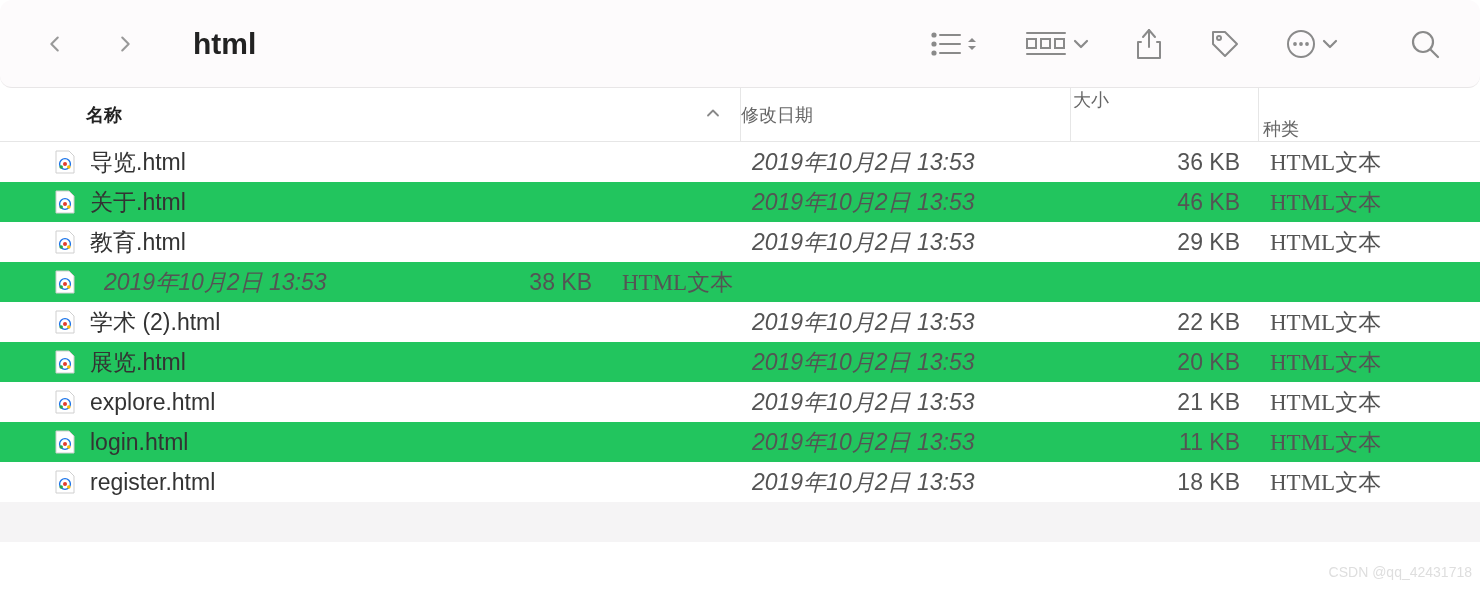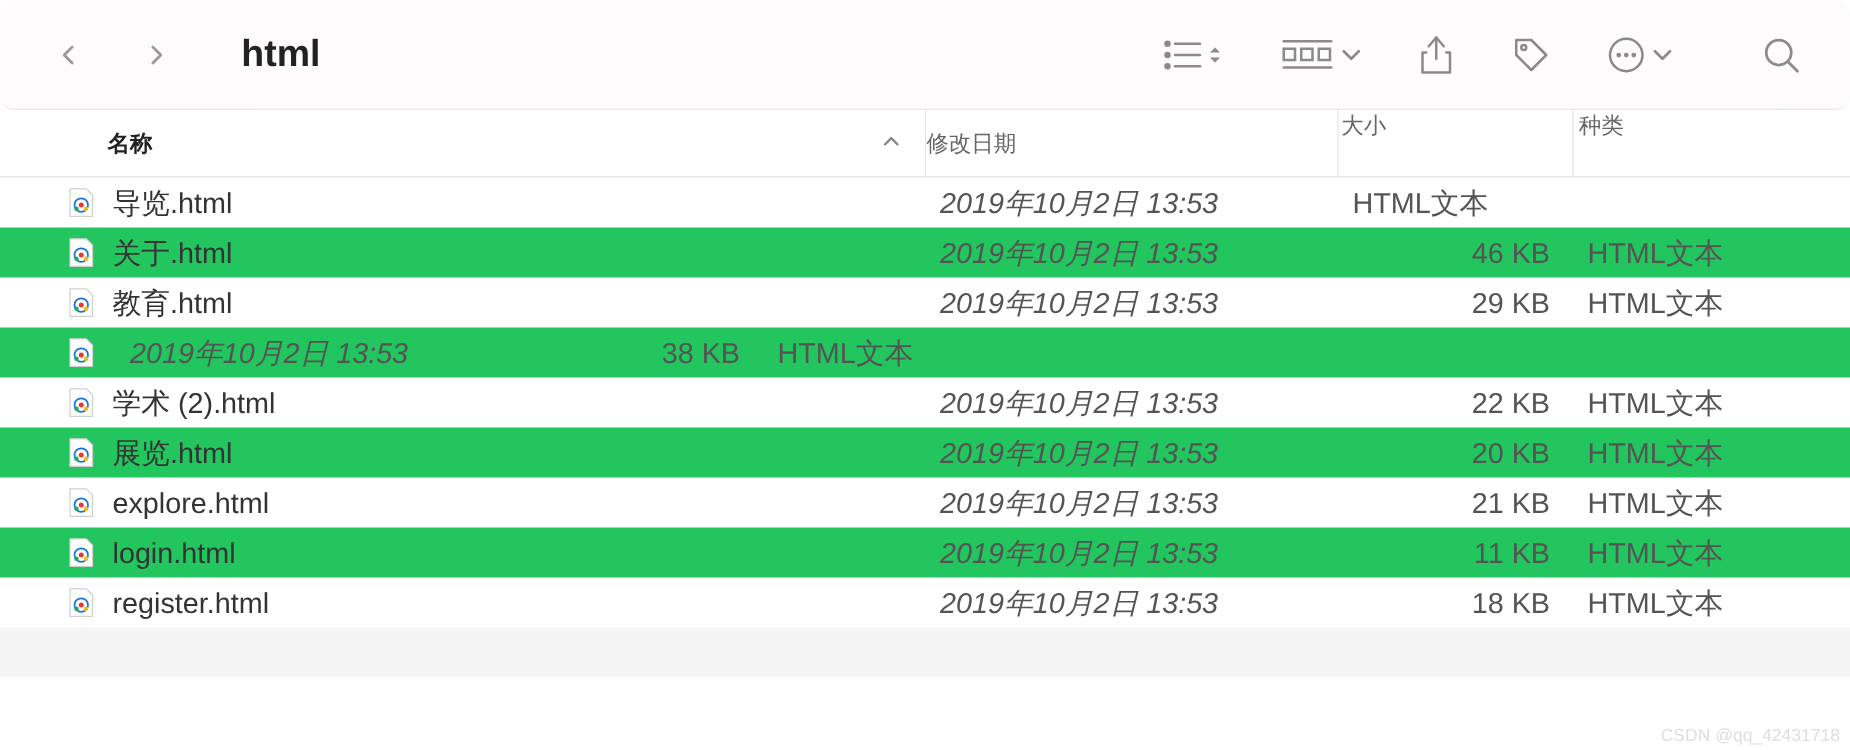--- a/index.html
+++ b/index.html
@@ -11,37 +11,37 @@
     .nav-btn.fwd { margin-left: 30px; }
     .folder-title { font-size: 30px; font-weight: 700; color: #222; margin-left: 48px; }
     .spacer { flex: 1; }
     .tool-btn { height: 40px; display: flex; align-items: center; justify-content: center; margin-left: 45px; cursor: pointer; color: #8a8a8a; }
     .tool-btn svg { display: block; }
 
     .headers { height: 54px; display: flex; align-items: center; border-bottom: 1px solid #e6e6e6; font-size: 18px; color: #666; }
     .col-name-h { width: 740px; padding-left: 86px; font-weight: 700; color: #222; position: relative; }
     .col-date-h { width: 330px; border-left: 1px solid #e6e6e6; height: 100%; display: flex; align-items: center; }
     .col-size-h { width: 188px; padding-left: 2px; border-left: 1px solid #e6e6e6; height: 100%; display: flex; }
-    .col-kind-h { flex: 1; padding-left: 4px; border-left: 1px solid #e6e6e6; height: 100%; display: flex; align-items: flex-start; }
+    .col-kind-h { flex: 1; padding-left: 4px; border-left: 1px solid #e6e6e6; height: 100%; display: flex; align-items: flex-end; }
     .sort-ind { position: absolute; right: 20px; top: 50%; transform: translateY(-50%); color: #888; }
     .sort-ind svg { width: 14px; height: 14px; }
 
     .rows { }
     .row { height: 40px; display: flex; align-items: center; font-size: 23px; color: #545454; }
     .row.alt { background: #22c55e; }
     .reveal { width: 54px; display: flex; justify-content: center; }
     .file-icon { width: 30px; display: flex; align-items: center; justify-content: flex-start; margin-right: 6px; }
     .col-name { width: 648px; color: #333; white-space: nowrap; overflow: hidden; text-overflow: ellipsis; }
     .col-date { width: 330px; padding-left: 14px; white-space: nowrap; font-style: italic; }
     .col-size { width: 188px; text-align: right; padding-right: 16px; white-space: nowrap; }
-    .col-kind { flex: 1; padding-left: 14px; white-space: nowrap; }
+    .col-kind { flex: 1; padding-left: 14px; white-space: nowrap; font-family: Liberation Serif, serif; }
 
     .row.empty { background: #f5f4f5; }
 
-    .watermark { position: absolute; right: 8px; bottom: 4px; font-size: 14px; color: #dedede; pointer-events: none; }
+    .watermark { position: absolute; right: 8px; bottom: 20px; font-size: 14px; color: #dedede; pointer-events: none; }
   </style>
 </head>
 <body>
 
 <div class="toolbar">
   <div class="nav-btn">
     <svg viewBox="0 0 24 24" fill="none" stroke="currentColor" stroke-width="2.3" stroke-linecap="round" stroke-linejoin="round">
         <polyline points="15 5 8 12 15 19"></polyline>
       </svg>
   </div>
@@ -145,20 +145,21 @@
 <svg width="22" height="24" viewBox="0 0 22 24">
   <path d="M2 1 H15 L20 6 V23 H2 Z" fill="#fff" stroke="#cfcfcf" stroke-width="1"></path>
   <circle cx="11" cy="14" r="5.4" fill="none" stroke="#1a73e8" stroke-width="1.4"></circle>
   <circle cx="11" cy="14" r="2" fill="#e33c2e"></circle>
   <circle cx="7.2" cy="17" r="1.8" fill="#2aa84a"></circle>
   <circle cx="14.8" cy="17" r="1.8" fill="#fbbc05"></circle>
 </svg>
       </div>
       <div class="col-name">导览.html</div>
       <div class="col-date">2019年10月2日 13:53</div>
+      <div class="col-size">36 KB</div>
       <div class="col-kind">HTML文本</div>
     </div>
     <div class="row alt">
       <div class="reveal"></div>
       <div class="file-icon">
 <svg width="22" height="24" viewBox="0 0 22 24">
   <path d="M2 1 H15 L20 6 V23 H2 Z" fill="#fff" stroke="#cfcfcf" stroke-width="1"></path>
   <circle cx="11" cy="14" r="5.4" fill="none" stroke="#1a73e8" stroke-width="1.4"></circle>
   <circle cx="11" cy="14" r="2" fill="#e33c2e"></circle>
   <circle cx="7.2" cy="17" r="1.8" fill="#2aa84a"></circle>

